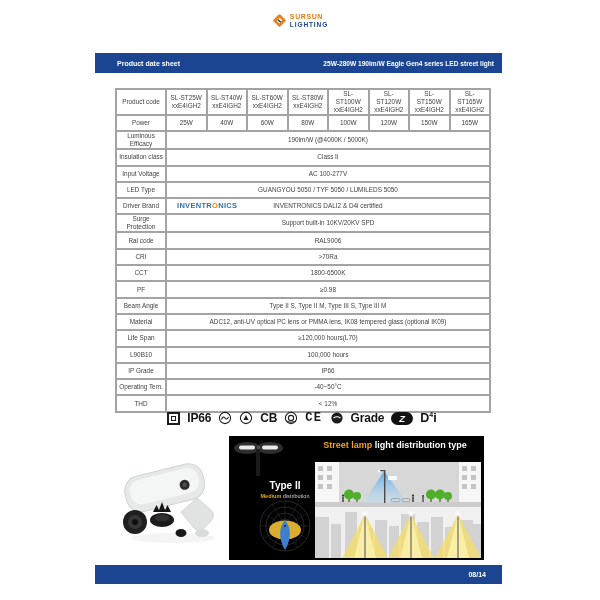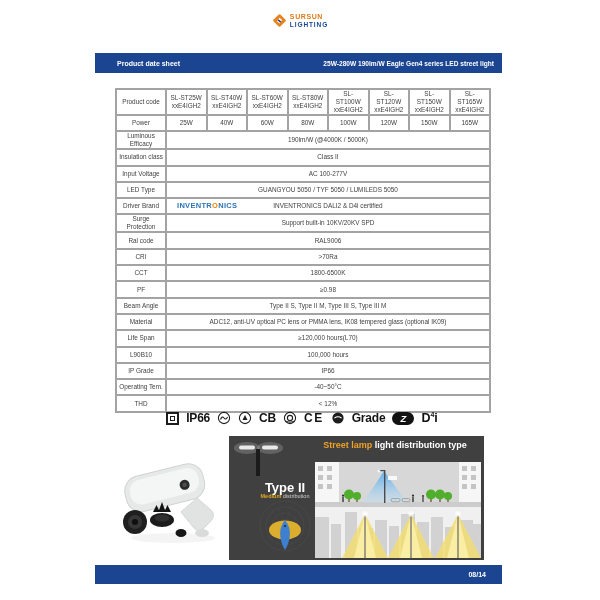--- a/index.html
+++ b/index.html
@@ -40,26 +40,26 @@
   .ci-square { width:13px; height:13px; border:2px solid #1c1c1c; display:flex; align-items:center; justify-content:center; }
   .ci-square-inner { width:5px; height:5px; border:1.5px solid #1c1c1c; }
   .zhaga { width:22px; height:13px; background:#121212; border-radius:7px; color:#fff;
            font-weight:bold; font-style:italic; font-size:9.5px; display:flex; align-items:center; justify-content:center; }
   .d4i { font-weight:bold; font-size:12.5px; color:#121212; display:flex; align-items:flex-start; }
   .d4i .four { font-size:7px; margin-top:0; }
 
   
   .bottom { position:absolute; left:115px; top:436px; width:369px; height:124px; }
   .photo { position:absolute; left:0; top:0; width:114px; height:124px; background:#fff; }
-  .black-panel { position:absolute; left:114px; top:0; width:255px; height:124px; background:#404040; }
+  .black-panel { position:absolute; left:114px; top:0; width:255px; height:124px; background:#000000; }
   .panel-title { position:absolute; top:4px; left:80px; width:172px; text-align:center;
                  font-size:9px; font-weight:bold; color:#fff; white-space:nowrap; }
   .panel-title .hl { color:#f0a126; }
   .type-label { position:absolute; left:20px; top:44px; width:72px; text-align:center;
-                font-size:13px; font-weight:bold; color:#fff; }
+                font-size:10px; font-weight:bold; color:#fff; }
   .dist-label { position:absolute; left:8px; top:57px; width:96px; text-align:center;
                 font-size:5.5px; color:#cfcfcf; }
   .dist-label .hl { color:#e0a81c; font-weight:bold; }
   .lamp-photo { position:absolute; left:0; top:0; }
   .polar { position:absolute; left:16px; top:64px; }
   .illustration { position:absolute; left:86px; top:26px; }
 </style>
 </head>
 <body>
 
@@ -227,21 +227,21 @@
     <svg width="14" height="14" viewBox="0 0 14 14">
       <circle cx="7" cy="7" r="5.6" fill="none" stroke="#1d1d1d" stroke-width="1.1"></circle>
       <path d="M4.5 9 L7 4 L9.5 9 Z" fill="#1d1d1d"></path>
     </svg>
     <span class="ci-text">CB</span>
     <svg width="14" height="14" viewBox="0 0 14 14">
       <circle cx="7" cy="7" r="5.6" fill="none" stroke="#1d1d1d" stroke-width="1.1"></circle>
       <circle cx="7" cy="7" r="2.6" fill="none" stroke="#1d1d1d" stroke-width="1.1"></circle>
       <path d="M2 10 Q7 12.5 12 10" fill="none" stroke="#1d1d1d" stroke-width="0.9"></path>
     </svg>
-    <span class="ci-text" style="letter-spacing:1.5px;">CE</span>
+    <span class="ci-text" style="letter-spacing:1.5px;font-family:Liberation Mono, monospace;">CE</span>
     <svg width="14" height="14" viewBox="0 0 14 14">
       <circle cx="7" cy="7" r="5.6" fill="#1d1d1d"></circle>
       <path d="M3.5 7 Q7 4.5 10.5 7" fill="none" stroke="#ffffff" stroke-width="1.1"></path>
     </svg>
     <span class="ci-text">Grade</span>
     <div class="zhaga">
         <span>Z</span>
       </div>
     <div class="d4i">
       <span>D</span>

